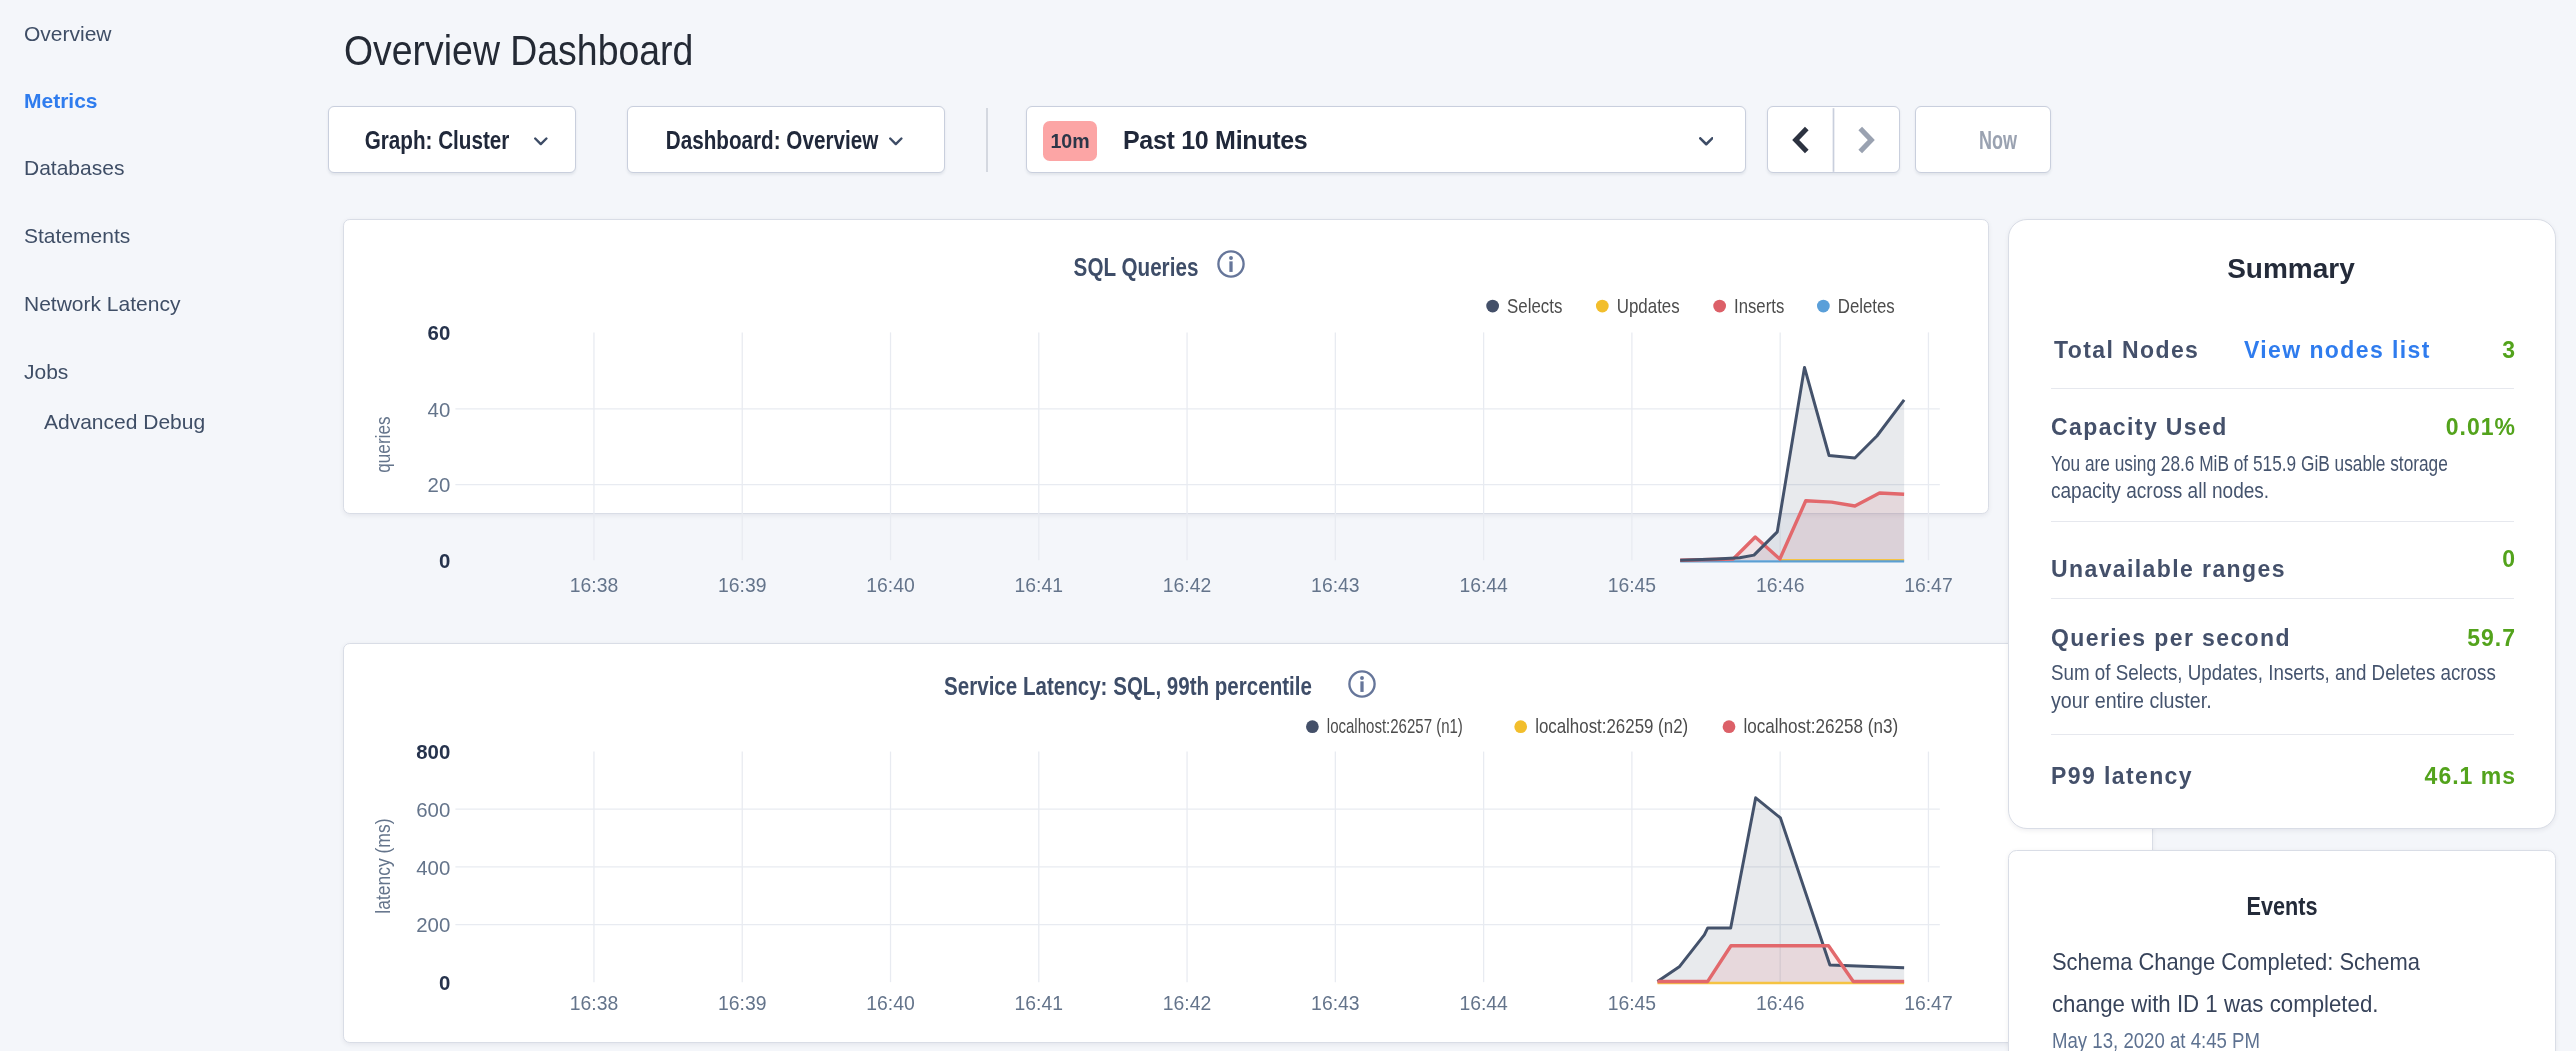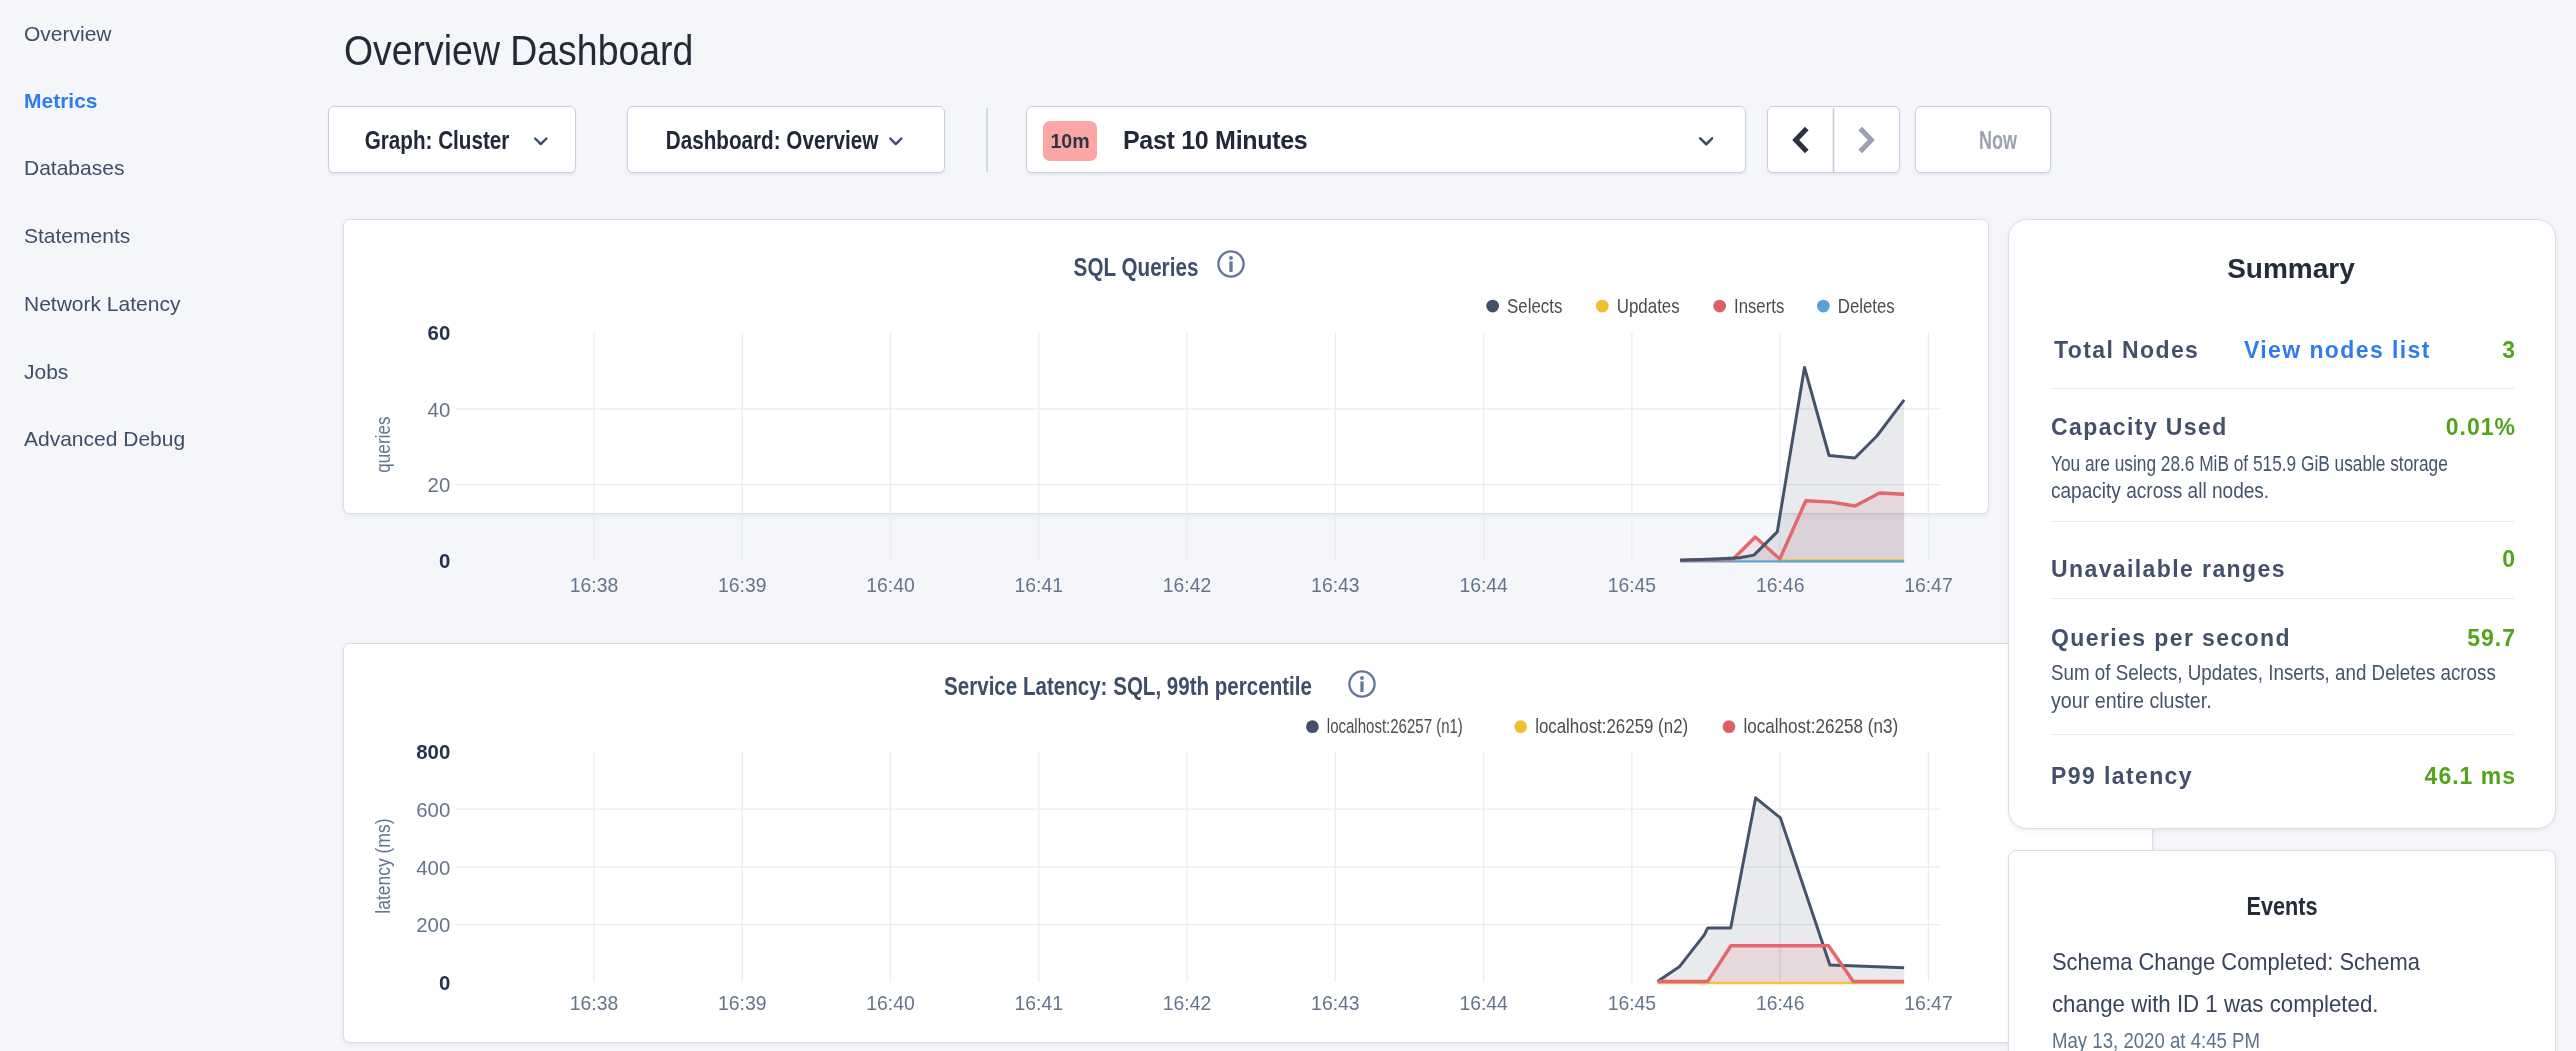--- a/index.html
+++ b/index.html
@@ -57,21 +57,21 @@
 </style>
 </head>
 <body>
 
 <div class="nav-item" style="top:34px;">Overview</div>
 <div class="nav-item active" style="top:101px;">Metrics</div>
 <div class="nav-item" style="top:168px;">Databases</div>
 <div class="nav-item" style="top:236px;">Statements</div>
 <div class="nav-item" style="top:304px;">Network Latency</div>
 <div class="nav-item" style="top:372px;">Jobs</div>
-<div class="nav-item" style="top:439px;">Advanced Debug</div>
+<div class="nav-item" style="top:422px;margin-left:20px;">Advanced Debug</div>
 
 <div id="title">Overview Dashboard</div>
 
 <div class="ctrl" style="left:328px; width:248px;">
   <span class="abs" style="left:108px; top:33px; transform:translate(-50%,-50%) scaleX(0.795); font-size:26px; white-space:nowrap;">Graph: Cluster</span>
   <svg class="abs" width="13.6" height="9.4" viewBox="0 0 17 11" style="left:205px; top:30px;">
       <path d="M1.5 1.5 L8.5 8.5 L15.5 1.5" fill="none" stroke="#3d4c66" stroke-width="3" stroke-linecap="round" stroke-linejoin="round"></path>
     </svg>
 </div>
 <div class="ctrl" style="left:627px; width:318px;">

